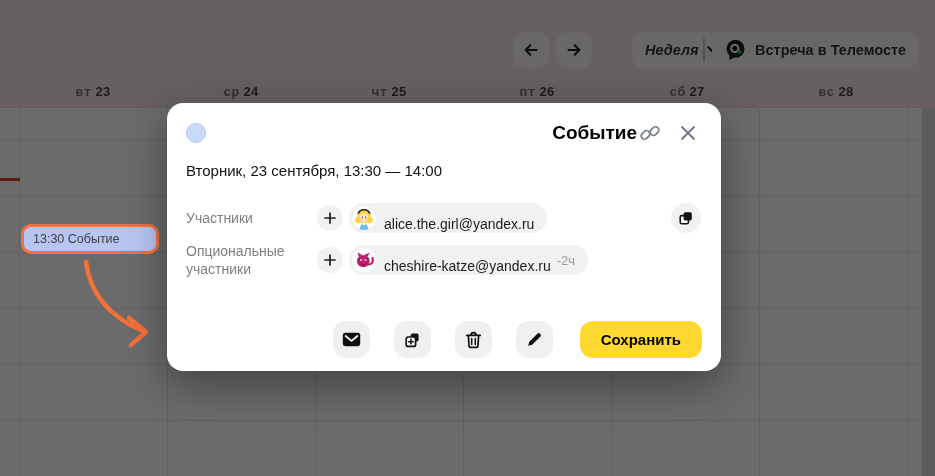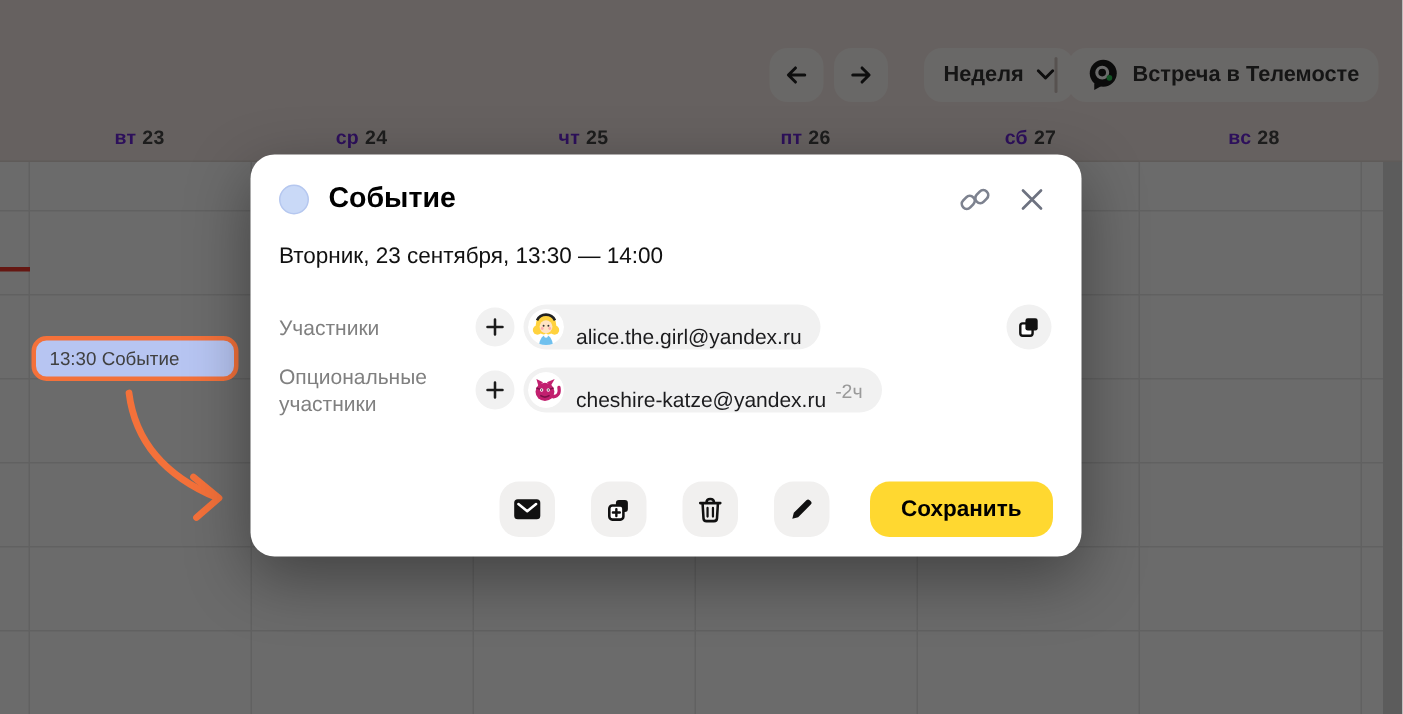--- a/index.html
+++ b/index.html
@@ -17,48 +17,48 @@
   .grid-top-border{position:absolute;left:0;top:107px;width:935px;height:1px;background:#e2d8d4;}
   .right-strip{position:absolute;right:0;top:108px;width:13px;height:368px;background:#dcdcdc;}
   .now-line{position:absolute;left:0;top:70px;width:20px;height:3px;background:var(--now_line,#f0382b);}
 
   
   .tb-btn{position:absolute;top:32px;height:36px;border:none;display:flex;align-items:center;
           justify-content:center;background:#fbf7f5;border-radius:12px;cursor:pointer;
           font-family:"Liberation Sans",sans-serif;font-size:14.5px;color:#333;padding:0;}
   .tb-btn.square{width:36px;}
   .tb-btn.back{left:513px;} .tb-btn.fwd{left:556px;}
-  .tb-btn.week{left:616px;padding:0 13px;gap:9px;font-weight:600;}
+  .tb-btn.week{left:632px;padding:0 13px;gap:9px;font-weight:600;font-style:italic;}
   .tb-divider{position:absolute;left:703px;top:38px;width:2px;height:24px;background:#cfc3bf;border-radius:1px;}
   .tb-btn.telemost{left:712px;padding:0 13px;gap:9px;font-weight:600;}
 
   
   .day-header{position:absolute;top:84px;width:96px;text-align:center;font-size:13px;
               letter-spacing:.2px;white-space:nowrap;}
-  .day-header .wd{color:#6d28d9;font-weight:600;}
+  .day-header .wd{color:#737373;font-weight:600;font-family:Liberation Mono, monospace;}
   .day-header .dt{color:#454545;font-weight:700;margin-left:4px;}
 
   
   .overlay{position:absolute;inset:0;background:rgba(0,0,0,0.58);z-index:1;}
 
   
   .event-chip{position:absolute;left:21px;top:224px;width:138px;height:30px;box-sizing:border-box;
               background:var(--event_fill,#b7c5f2);border:3px solid var(--accent_orange,#f4713a);
               border-radius:10px;display:flex;align-items:center;padding-left:9px;z-index:2;cursor:pointer;}
   .event-chip span{font-size:12.5px;color:#404040;}
   .tut-arrow{position:absolute;left:55px;top:252px;z-index:2;}
 
   
   .popup{position:absolute;left:167px;top:103px;width:554px;height:268px;box-sizing:border-box;
          background:#fff;border-radius:16px;box-shadow:0 14px 42px rgba(0,0,0,.38);
          padding:17px 20px 13px 19px;z-index:3;}
   .pp-header{display:flex;align-items:center;height:26px;}
   .pp-dot{width:20px;height:20px;border-radius:50%;background:var(--event_dot_blue,#c9d9f7);
           border:1px solid #b5c7ef;box-sizing:border-box;flex:0 0 auto;}
-  .pp-title{font-size:19px;font-weight:700;color:#000;margin:0 0 0 13px;flex:1 1 auto;}
+  .pp-title{font-size:19px;font-weight:700;color:#000;margin:0 0 0 13px;flex:1 1 auto;text-align:right;}
   .icon-btn{border:none;background:transparent;padding:0;width:26px;height:26px;display:flex;
             align-items:center;justify-content:center;cursor:pointer;}
   .pp-header .icon-btn + .icon-btn{margin-left:12px;}
 
   .pp-row{display:flex;align-items:center;}
   .pp-row .lbl{flex:0 0 129px;font-size:14px;color:#808080;line-height:1.32;}
   .row-time{margin-top:16px;}
   .row-time .val{font-size:15px;color:#111;}
   .row-part{margin-top:24px;}
   .row-opt{margin-top:9px;}

